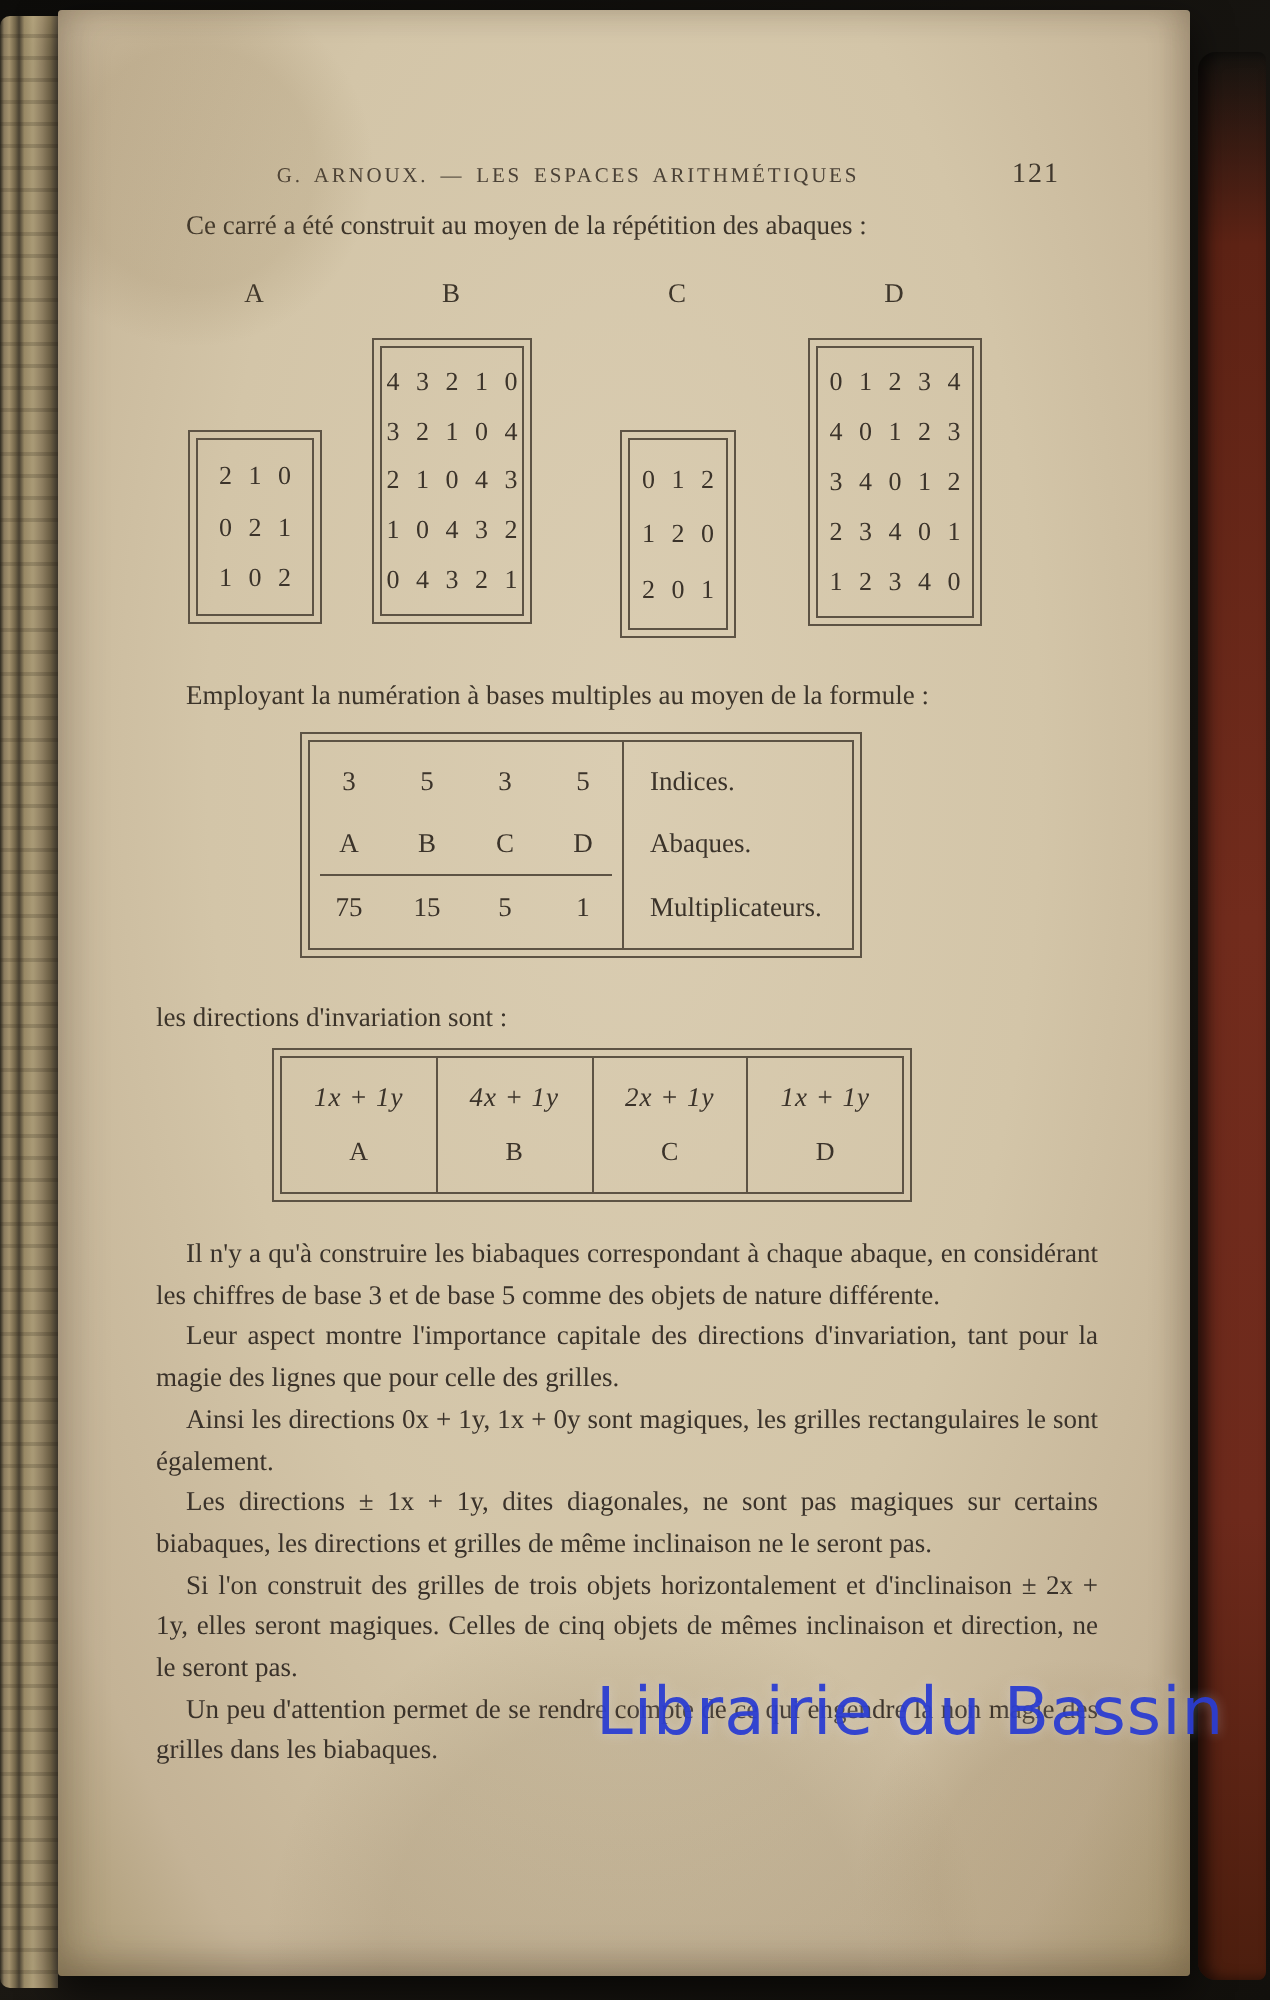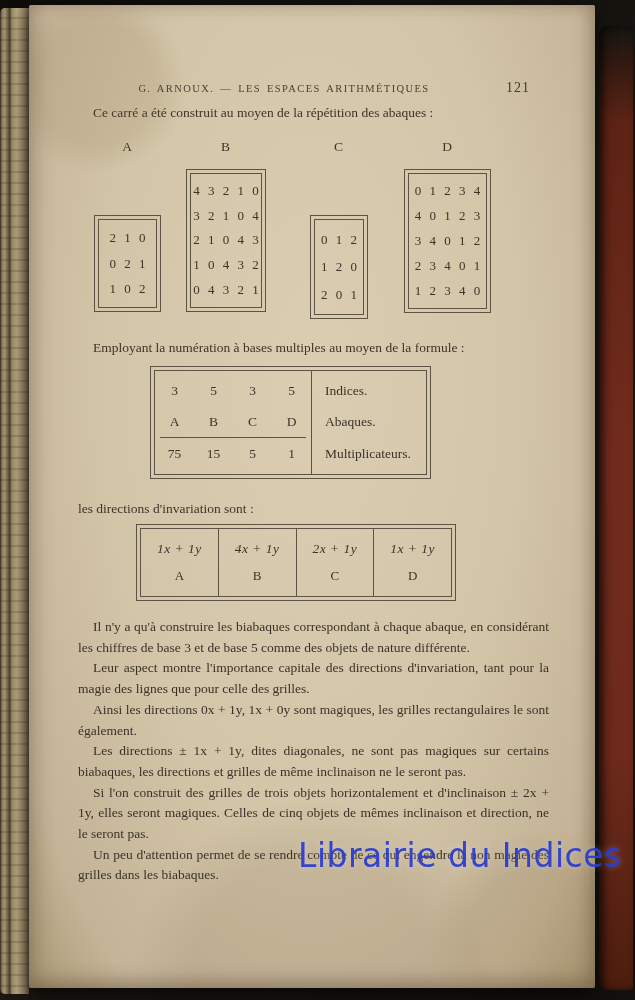--- a/index.html
+++ b/index.html
@@ -217,14 +217,14 @@
       <p>Il n'y a qu'à construire les biabaques correspondant à chaque abaque, en considérant les chiffres de base 3 et de base 5 comme des objets de nature différente.</p>
       <p>Leur aspect montre l'importance capitale des directions d'invariation, tant pour la magie des lignes que pour celle des grilles.</p>
       <p>Ainsi les directions 0x + 1y, 1x + 0y sont magiques, les grilles rectangulaires le sont également.</p>
       <p>Les directions ± 1x + 1y, dites diagonales, ne sont pas magiques sur certains biabaques, les directions et grilles de même inclinaison ne le seront pas.</p>
       <p>Si l'on construit des grilles de trois objets horizontalement et d'inclinaison ± 2x + 1y, elles seront magiques. Celles de cinq objets de mêmes inclinaison et direction, ne le seront pas.</p>
       <p>Un peu d'attention permet de se rendre compte de ce qui engendre la non magie des grilles dans les biabaques.</p>
     </div>
 
   </div>
 
-  <div class="watermark">Librairie du Indices</div>
+  <div class="watermark">Librairie du Bassin</div>
 </div>
 
 </body></html>

